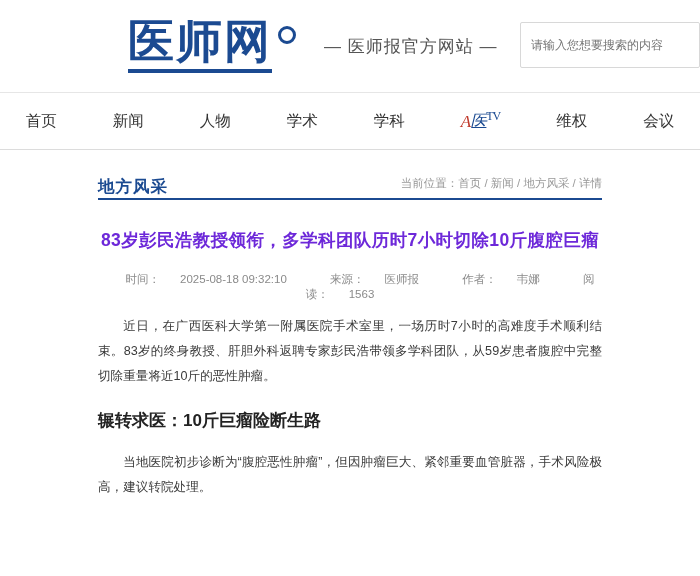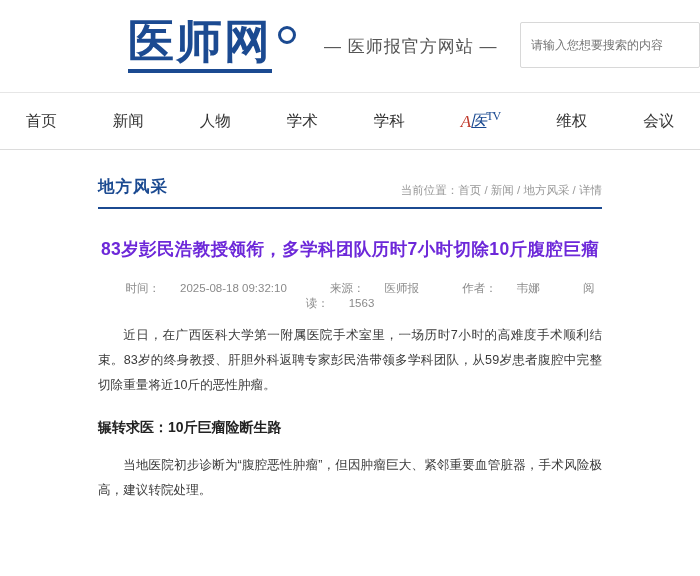--- a/index.html
+++ b/index.html
@@ -110,24 +110,23 @@
     font-style: normal;
     vertical-align: super;
   }
 
   
   .content {
     padding: 0 98px;
   }
   .crumb-row {
     display: flex;
-    align-items: flex-end;
+    align-items: flex-start;
     justify-content: space-between;
     padding-top: 26px;
-    padding-bottom: 9px;
     border-bottom: 2px solid #1b4a91;
   }
   .section-title {
     font-size: 16.5px;
     color: #1b4a91;
     font-weight: bold;
     letter-spacing: 1px;
   }
   .crumbs {
     font-size: 11.5px;
@@ -153,21 +152,21 @@
 
   .para {
     font-size: 12.6px;
     line-height: 2.0;
     color: #3a3a3a;
     text-indent: 2em;
     margin-top: 12px;
     text-align: justify;
   }
   .subhead {
-    font-size: 14px;
+    font-size: 17px;
     line-height: 2.0;
     color: #222;
     font-weight: bold;
     margin-top: 14px;
   }
 </style>
 </head>
 <body>
 
 <div class="header">

